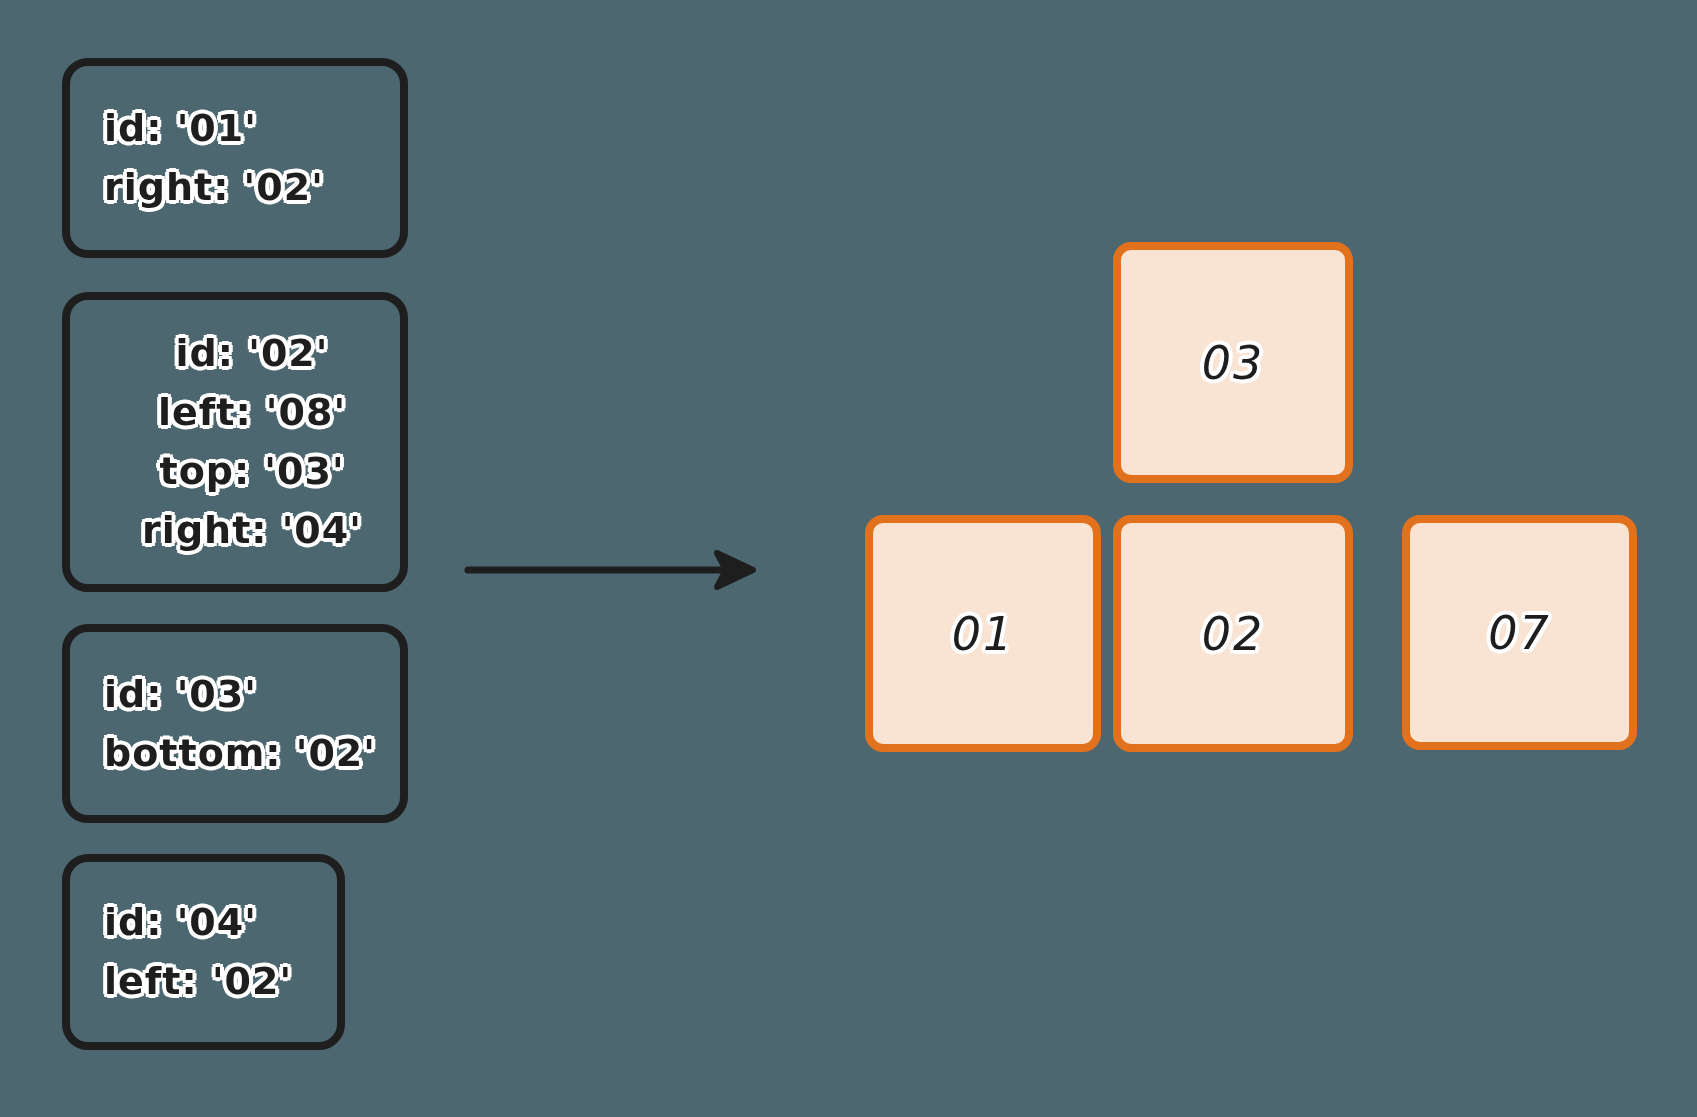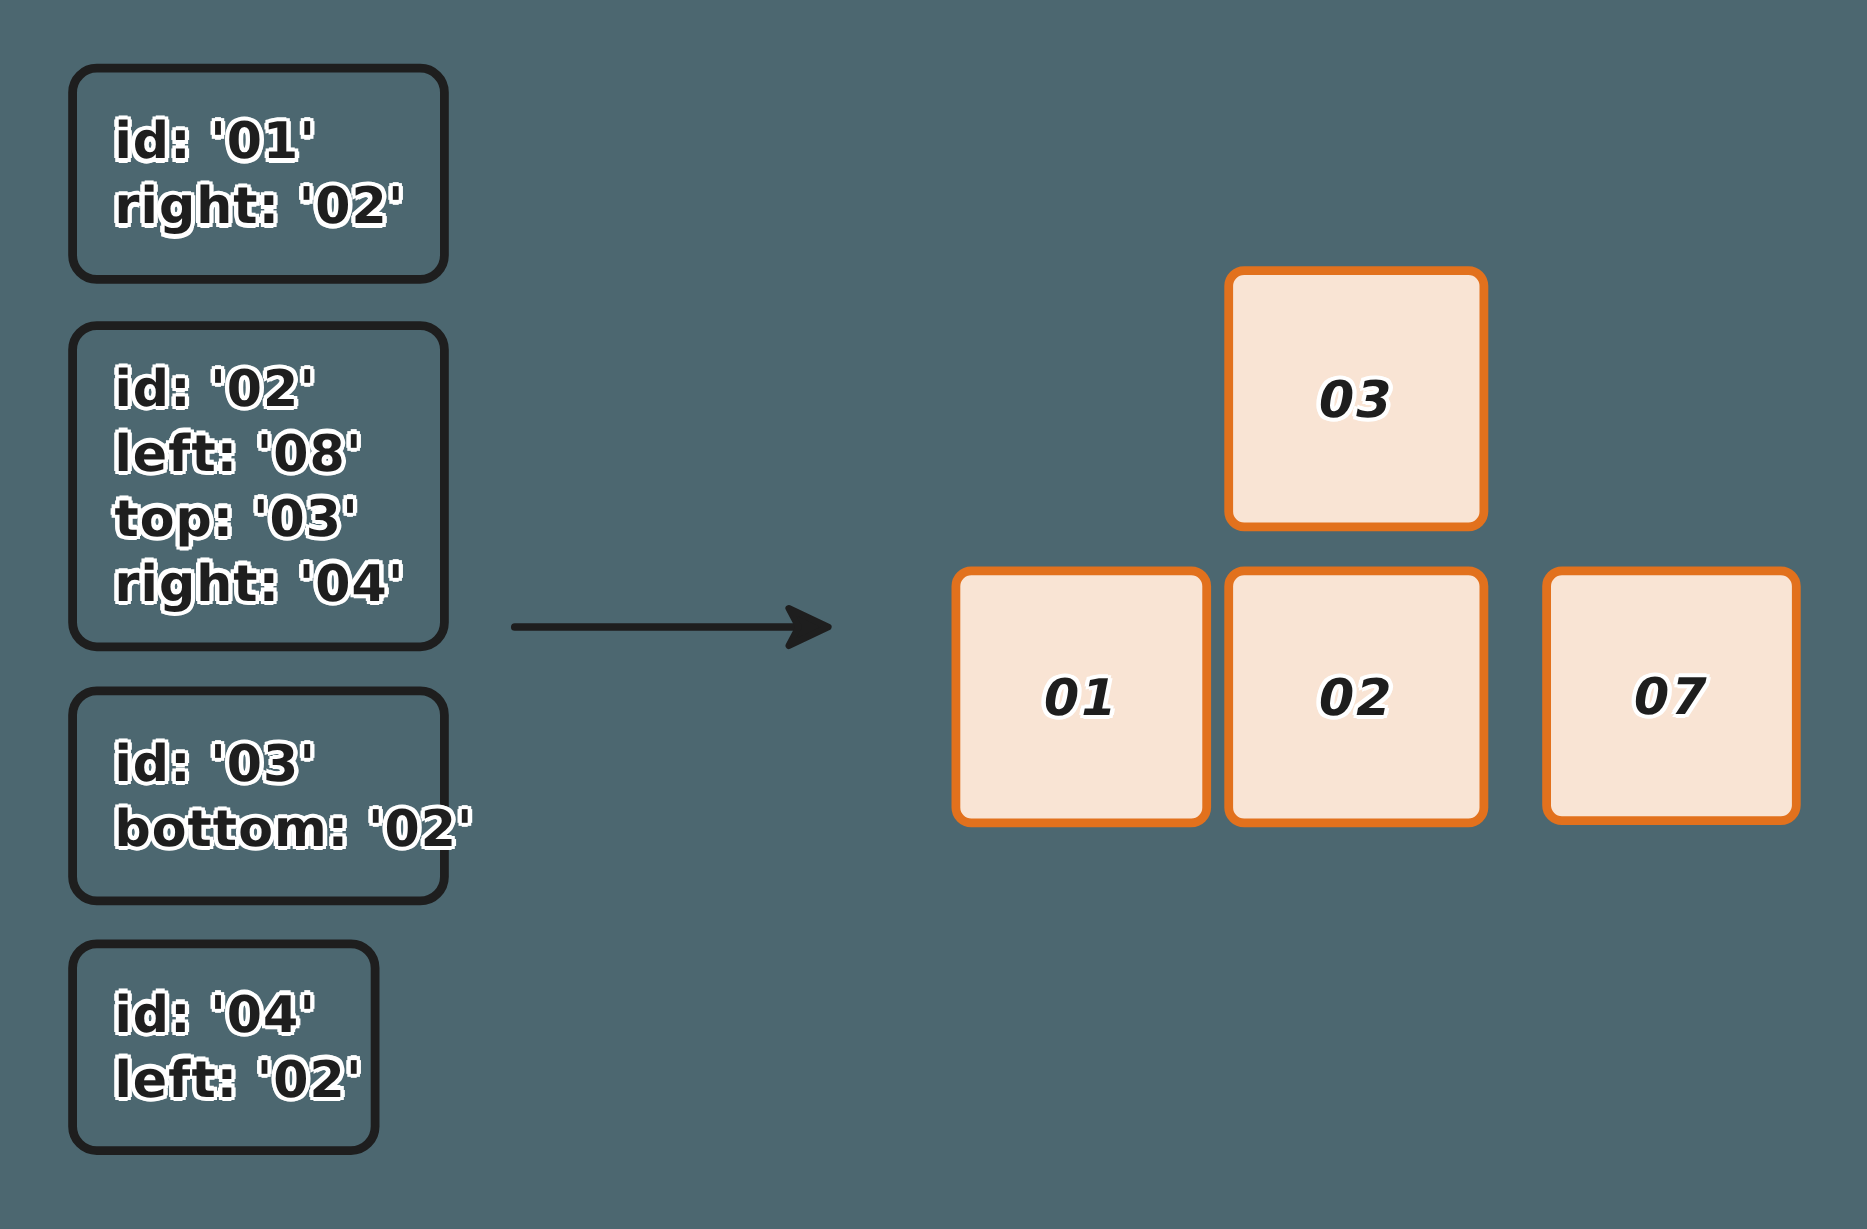--- a/index.html
+++ b/index.html
@@ -27,21 +27,21 @@
     position: absolute;
     border: 8px solid var(--ink);
     border-radius: 26px;
     background: transparent;
     display: flex;
     flex-direction: column;
     justify-content: center;
     padding-left: 34px;
   }
   .spec-line {
-    font-size: 46px;
+    font-size: 38px;
     font-weight: 700;
     line-height: 59px;
     letter-spacing: 1px;
     color: var(--ink);
     white-space: nowrap;
     text-shadow:
       -3px -3px 0 var(--halo), 3px -3px 0 var(--halo),
       -3px  3px 0 var(--halo), 3px  3px 0 var(--halo),
       -4px  0   0 var(--halo), 4px  0   0 var(--halo),
        0   -4px 0 var(--halo), 0    4px 0 var(--halo);
@@ -50,21 +50,21 @@
     position: absolute;
     background: var(--tile-fill);
     border: 8px solid var(--accent);
     border-radius: 18px;
     display: flex;
     align-items: center;
     justify-content: center;
   }
   .tile-label {
     font-size: 46px;
-    font-weight: 700;
+    font-weight: 400;
     font-style: italic;
     color: var(--ink);
     letter-spacing: 2px;
     text-shadow:
       -3px -3px 0 var(--halo), 3px -3px 0 var(--halo),
       -3px  3px 0 var(--halo), 3px  3px 0 var(--halo),
       -4px  0   0 var(--halo), 4px  0   0 var(--halo),
        0   -4px 0 var(--halo), 0    4px 0 var(--halo);
   }
   .arrow-svg { position: absolute; left: 455px; top: 545px; }
@@ -72,21 +72,21 @@
 </head>
 <body>
 
 <div class="canvas">
 
   <div class="spec-card" style="left:62px; top:58px; width:346px; height:200px;">
     <div class="spec-line">id: '01'</div>
     <div class="spec-line">right: '02'</div>
   </div>
 
-  <div class="spec-card" style="left:62px; top:292px; width:346px; height:300px;">
+  <div class="spec-card" style="left:62px; top:292px; width:346px; height:300px;align-items:center;">
     <div class="spec-line">id: '02'</div>
     <div class="spec-line">left: '08'</div>
     <div class="spec-line">top: '03'</div>
     <div class="spec-line">right: '04'</div>
   </div>
 
   <div class="spec-card" style="left:62px; top:624px; width:346px; height:199px;">
     <div class="spec-line">id: '03'</div>
     <div class="spec-line">bottom: '02'</div>
   </div>

